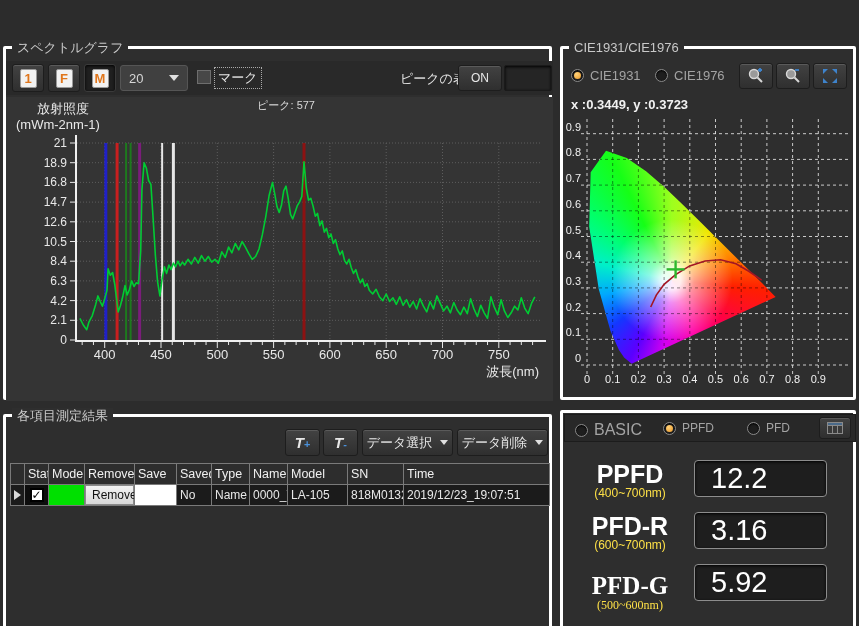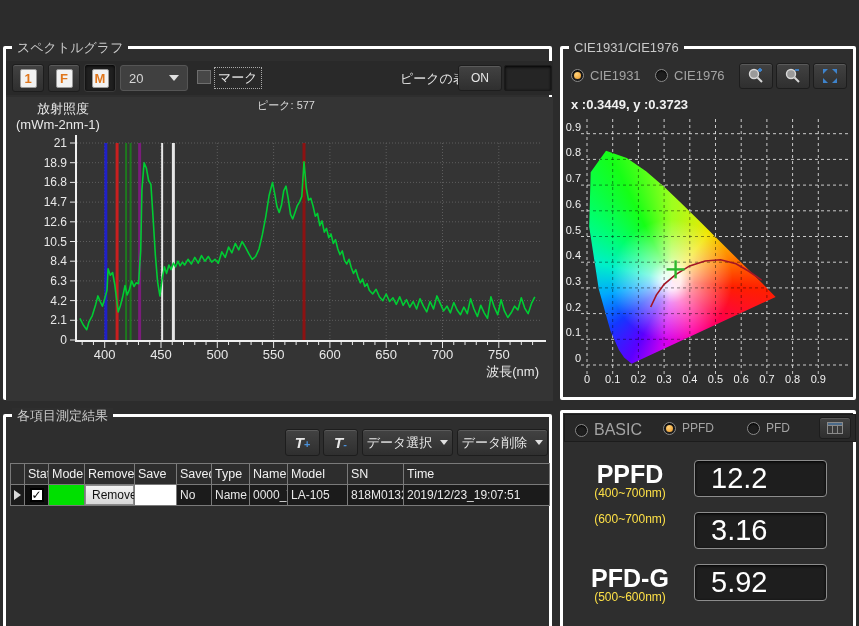--- a/index.html
+++ b/index.html
@@ -441,26 +441,27 @@
 
   <div style="position:absolute; left:0; top:46px; width:294px; height:50px;">
     <div class="mrow-label" style="top:2px;">
       <div class="big">PPFD</div>
       <div class="rng">(400~700nm)</div>
     </div>
     <div class="mrow-box" style="top:1px;">12.2</div>
   </div>
   <div style="position:absolute; left:0; top:98px; width:294px; height:50px;">
     <div class="mrow-label" style="top:2px;">
+      <div class="big">PFD-R</div>
       <div class="rng">(600~700nm)</div>
     </div>
     <div class="mrow-box" style="top:1px;">3.16</div>
   </div>
   <div style="position:absolute; left:0; top:150px; width:294px; height:50px;">
-    <div class="mrow-label" style="top:2px;">
+    <div class="mrow-label" style="top:10px;font-family:Liberation Serif, serif;">
       <div class="big">PFD-G</div>
       <div class="rng">(500~600nm)</div>
     </div>
     <div class="mrow-box" style="top:1px;">5.92</div>
   </div>
   <div style="position:absolute; left:0; top:202px; width:294px; height:50px;">
   </div>
 </div>
 
 </body></html>

